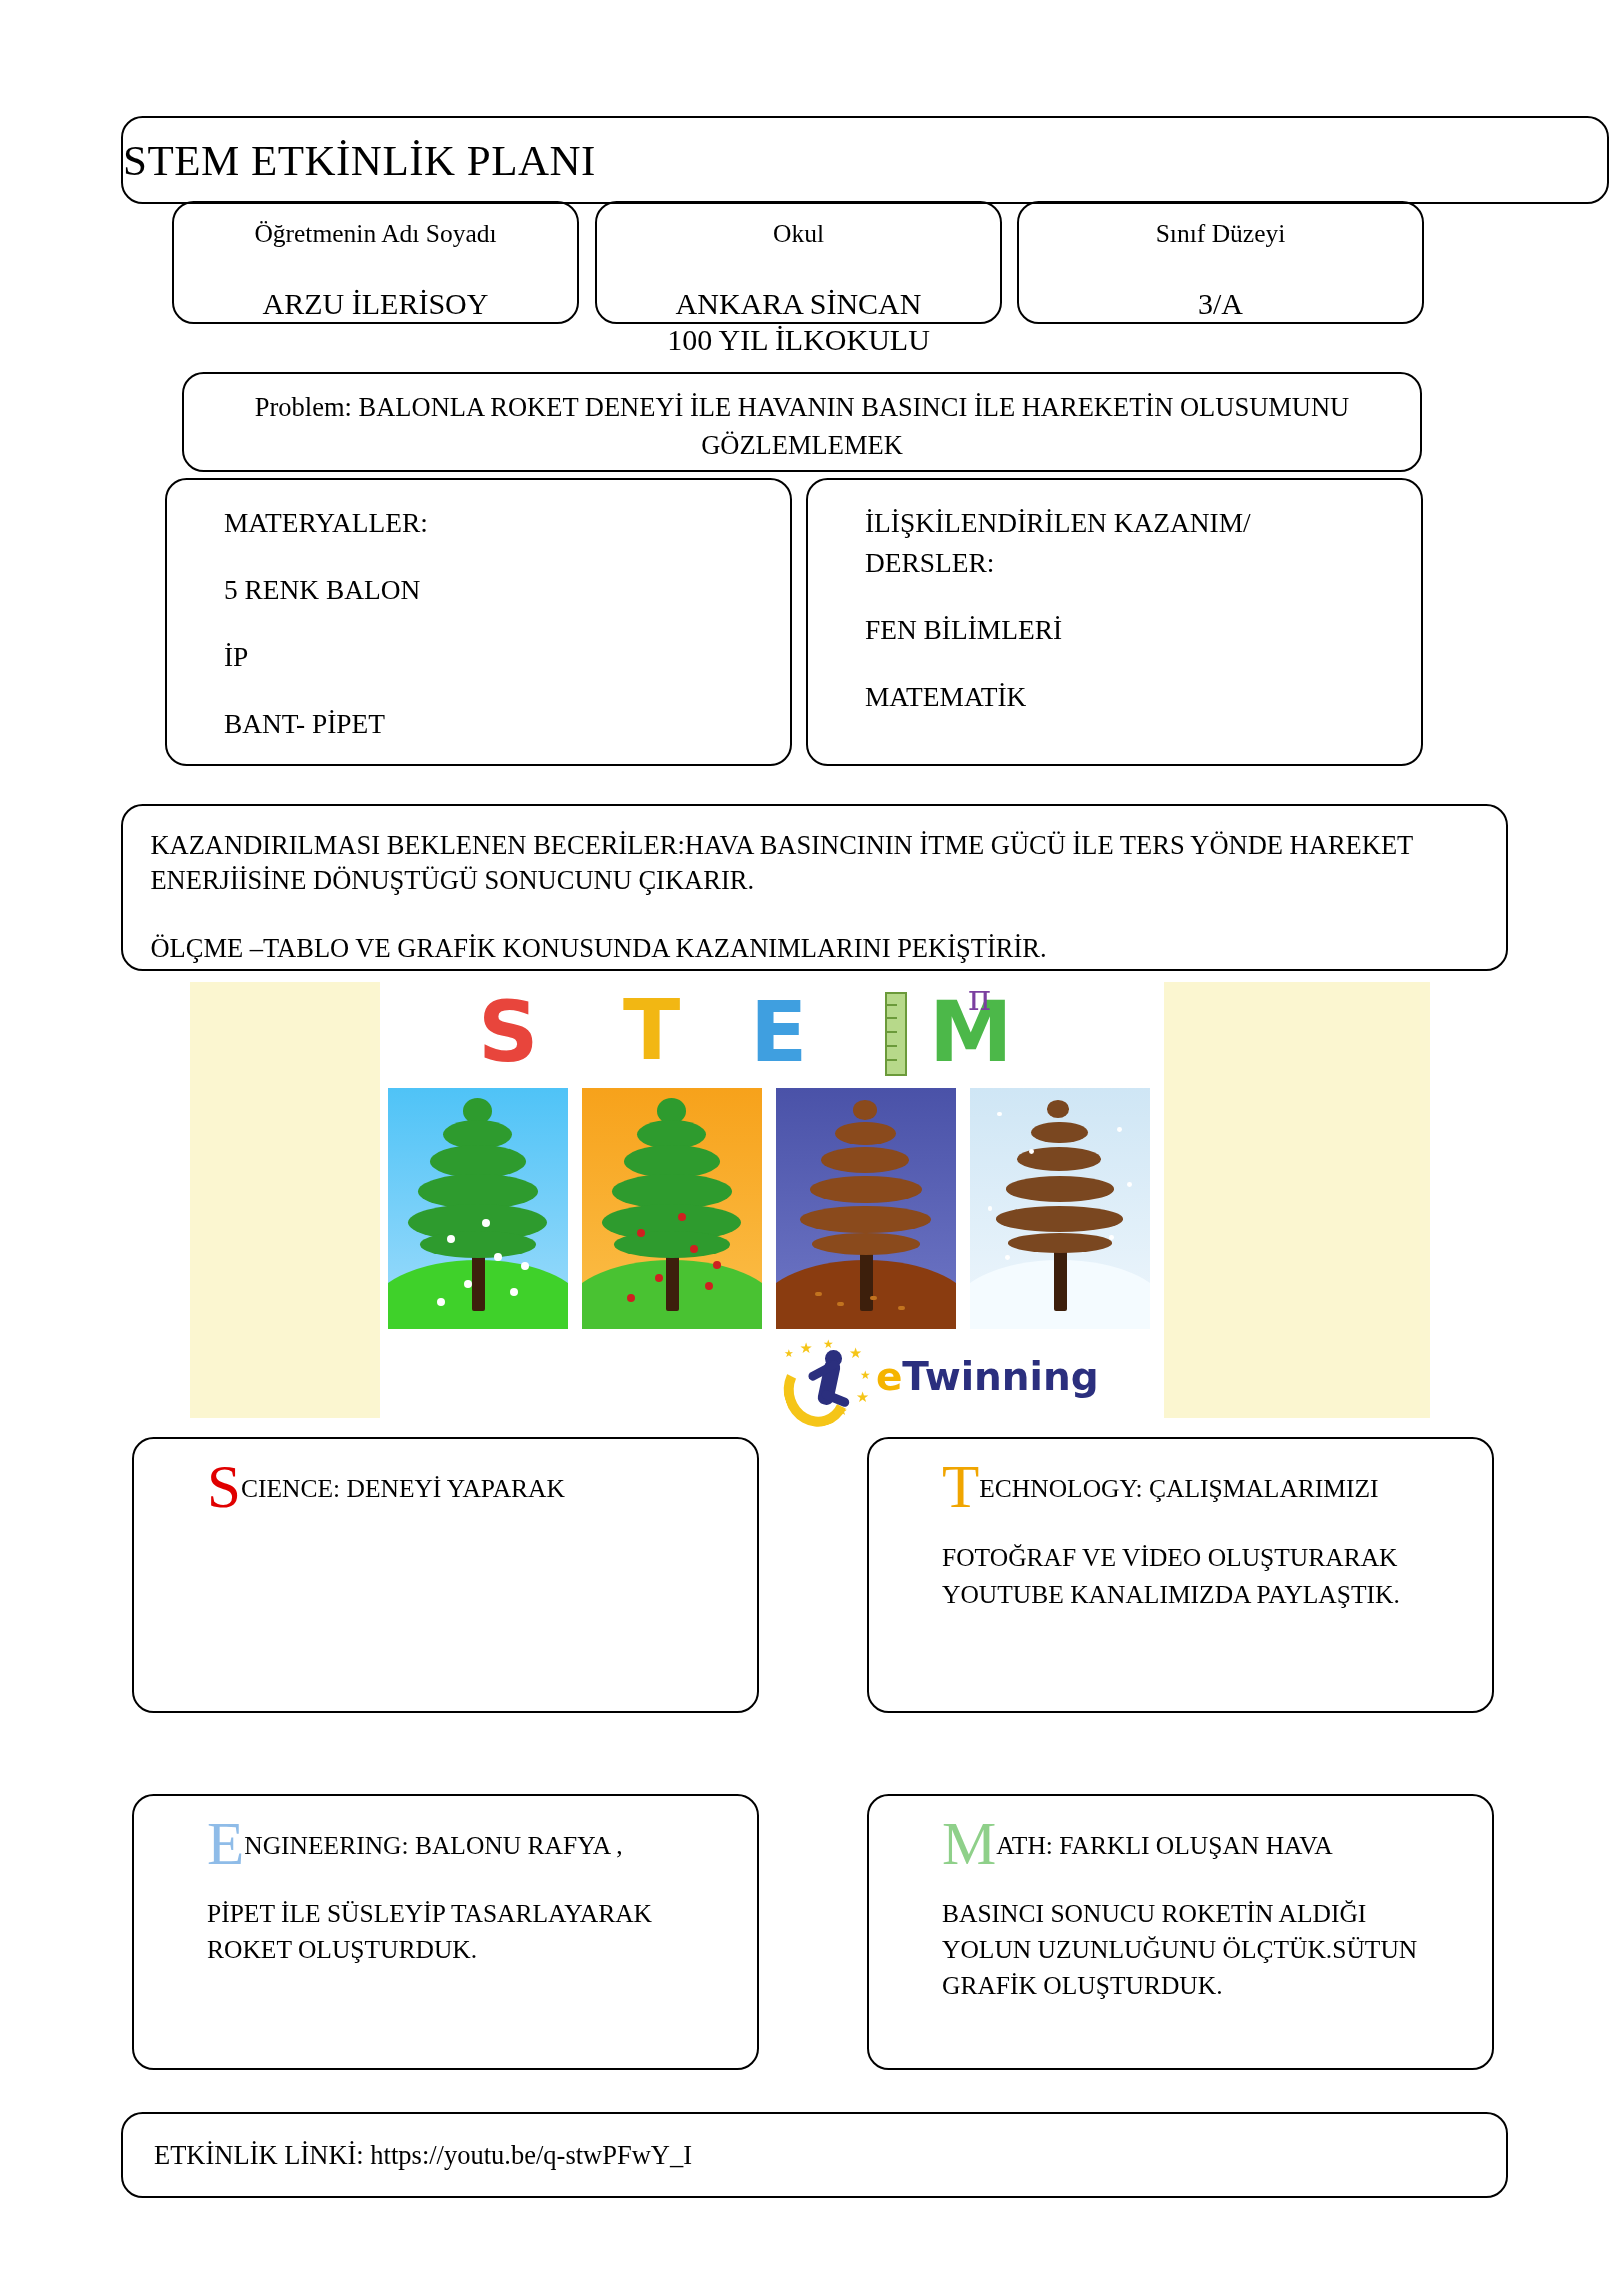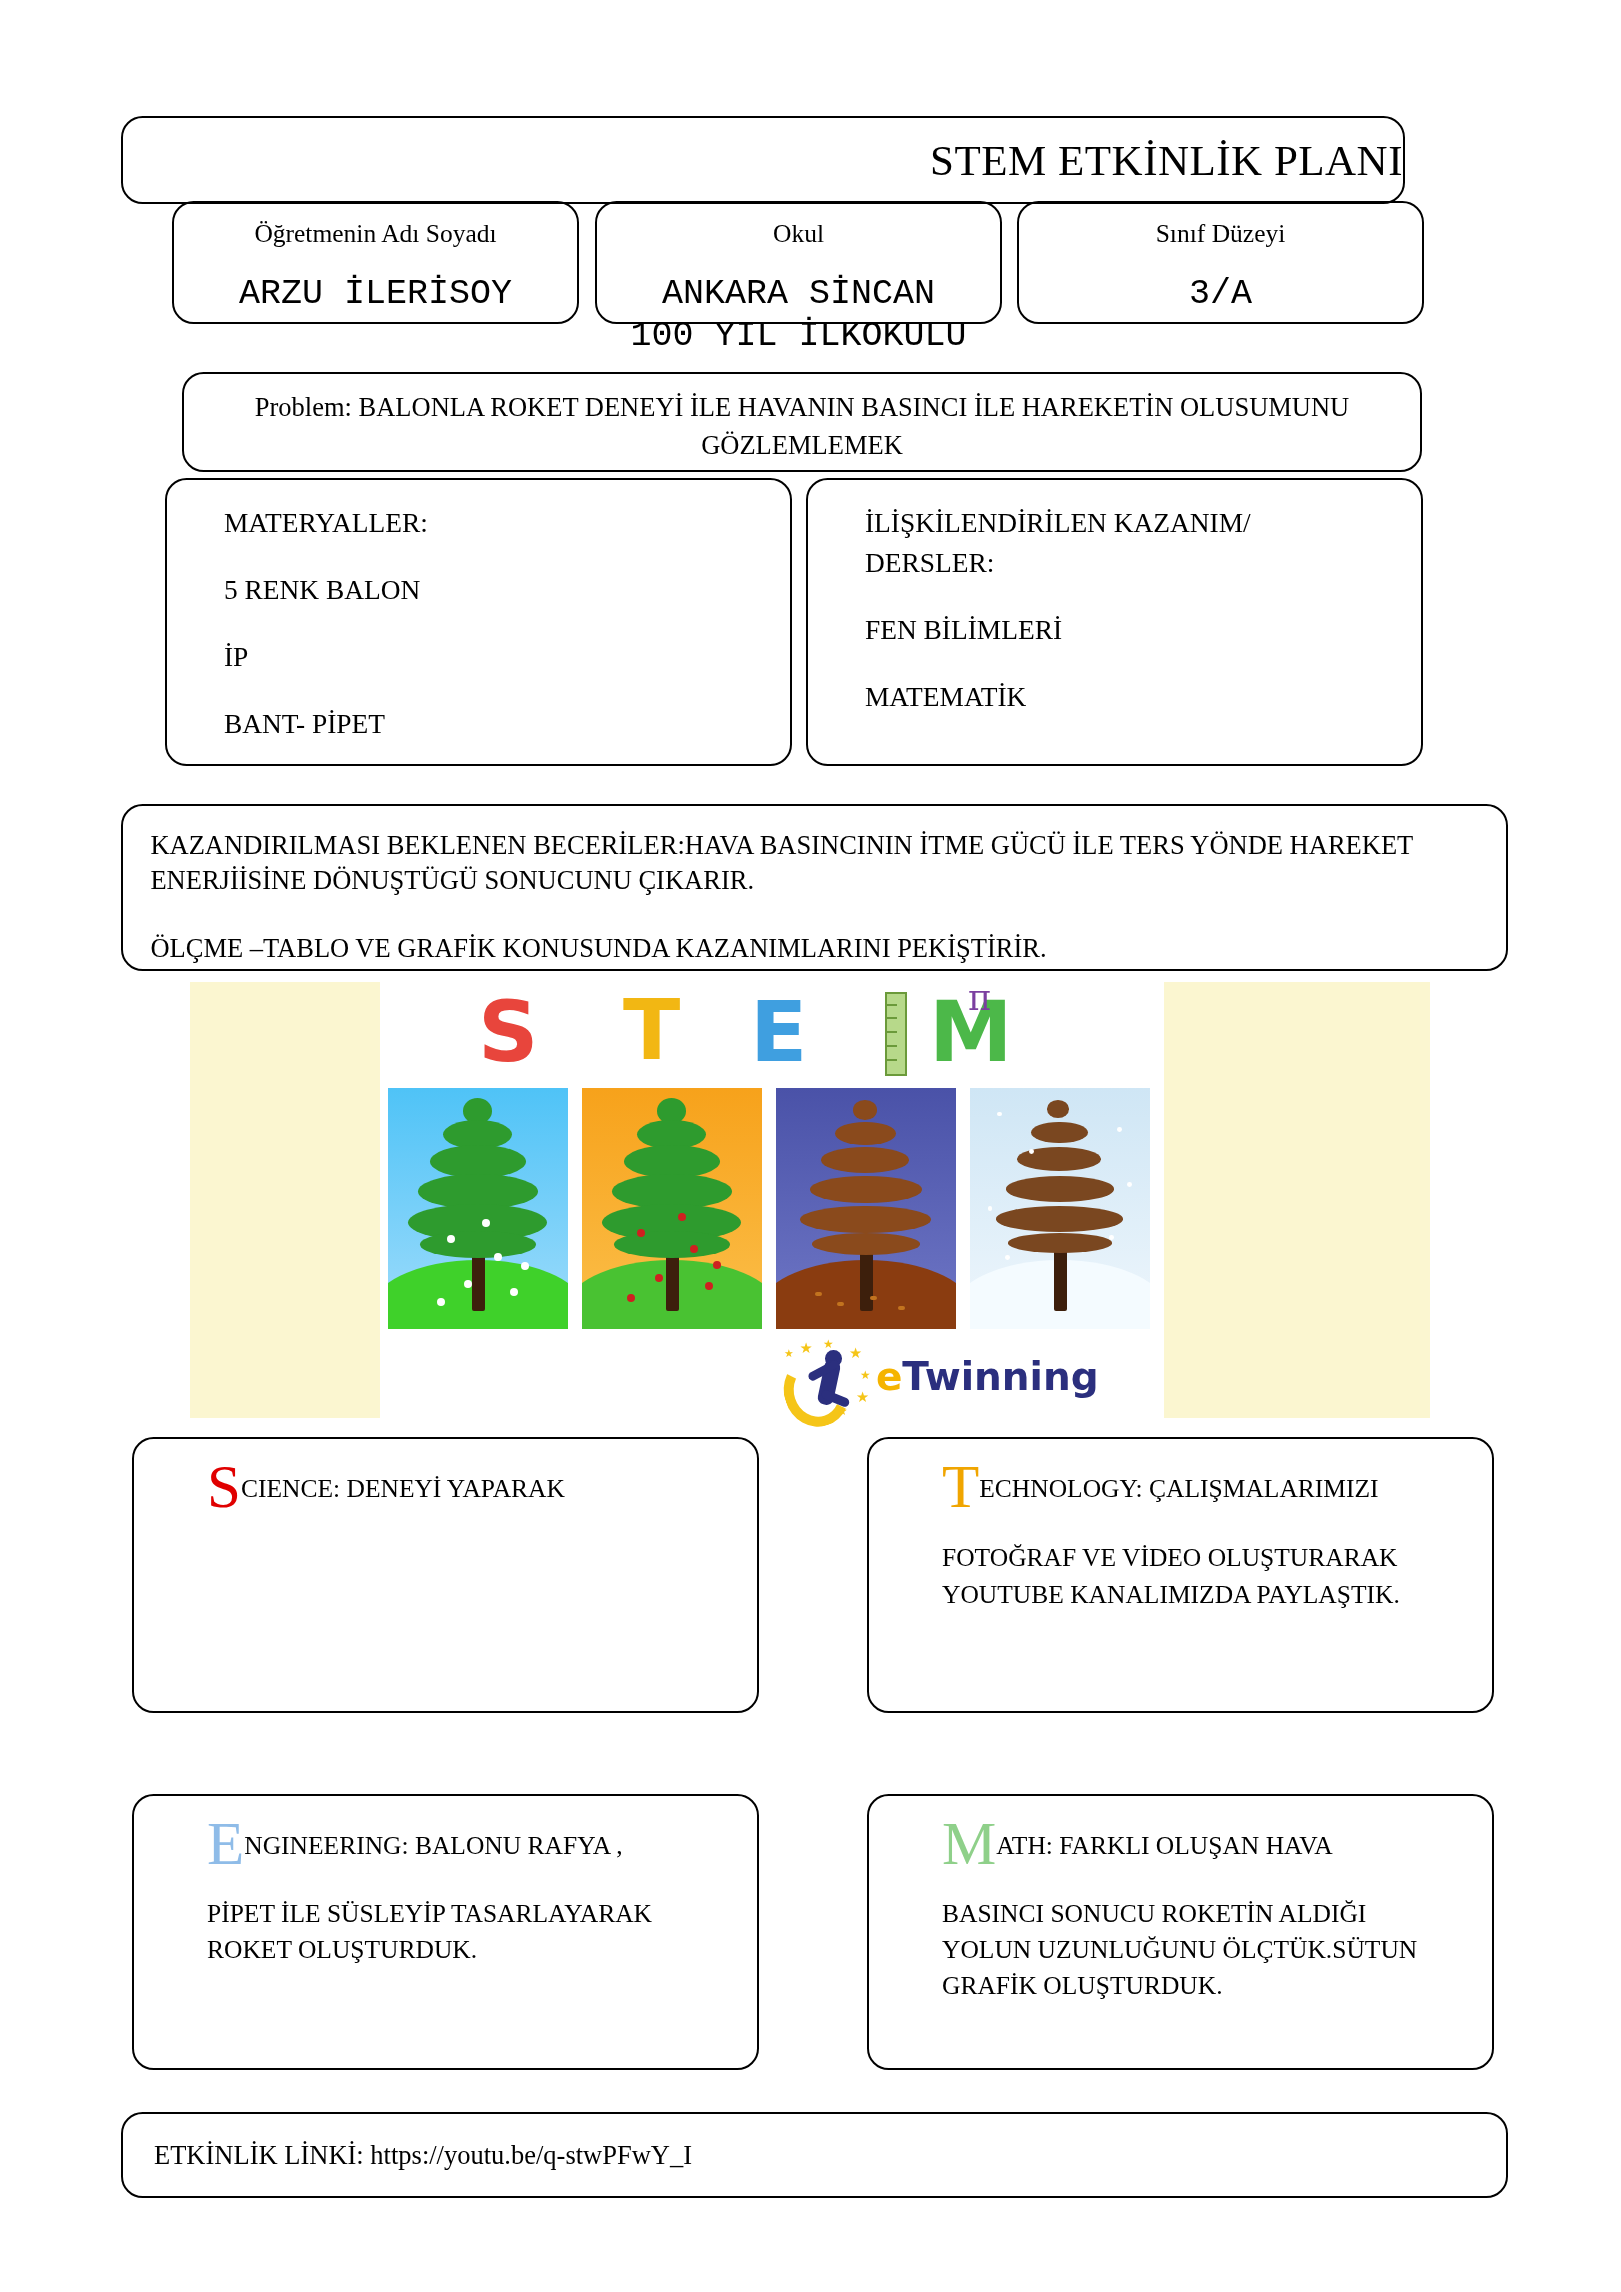--- a/index.html
+++ b/index.html
@@ -27,25 +27,25 @@
     border: 2px solid #000;
     border-radius: 21.6px;
     background: transparent;
     box-sizing: border-box;
   }
 
   
   #title-box {
     left: 121px;
     top: 116px;
-    width: 1284px;
+    width: 1488px;
     height: 88px;
     display: flex;
     align-items: center;
-    justify-content: flex-end;
+    justify-content: flex-start;
   }
   #title-text {
     font-size: 43px;
     letter-spacing: 0.5px;
     white-space: nowrap;
   }
 
   
   .info-box {
     height: 123px;
@@ -55,25 +55,24 @@
   #teacher-box { left: 172px; top: 201px; width: 407px; }
   #school-box  { left: 595px; top: 201px; width: 407px; }
   #grade-box   { left: 1017px; top: 201px; width: 407px; }
 
   .info-label {
     font-size: 25.5px;
     margin-top: 15.7px;
     line-height: 1.2;
   }
   .info-value {
-    font-size: 35px;
-    margin-top: 24px;
+    font-size: 30px;
+    margin-top: 37px;
     line-height: 1.2;
     white-space: pre-line;
-    font-family: Liberation Mono, monospace;
   }
 
   
   #problem-box {
     left: 182px;
     top: 372px;
     width: 1240px;
     height: 100px;
     overflow: visible;
   }

